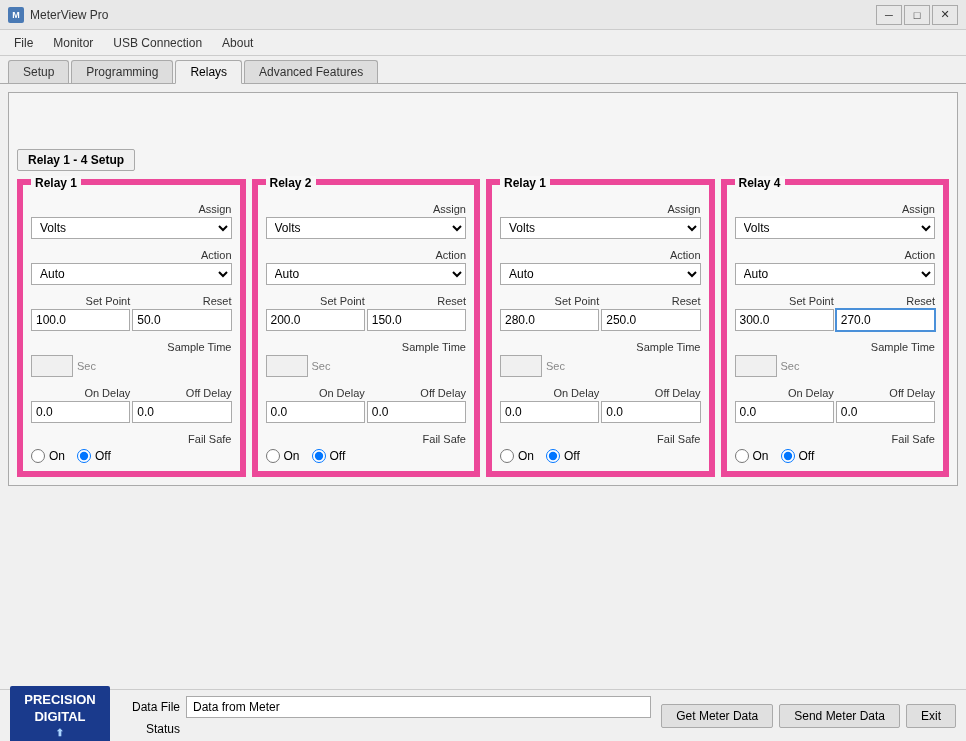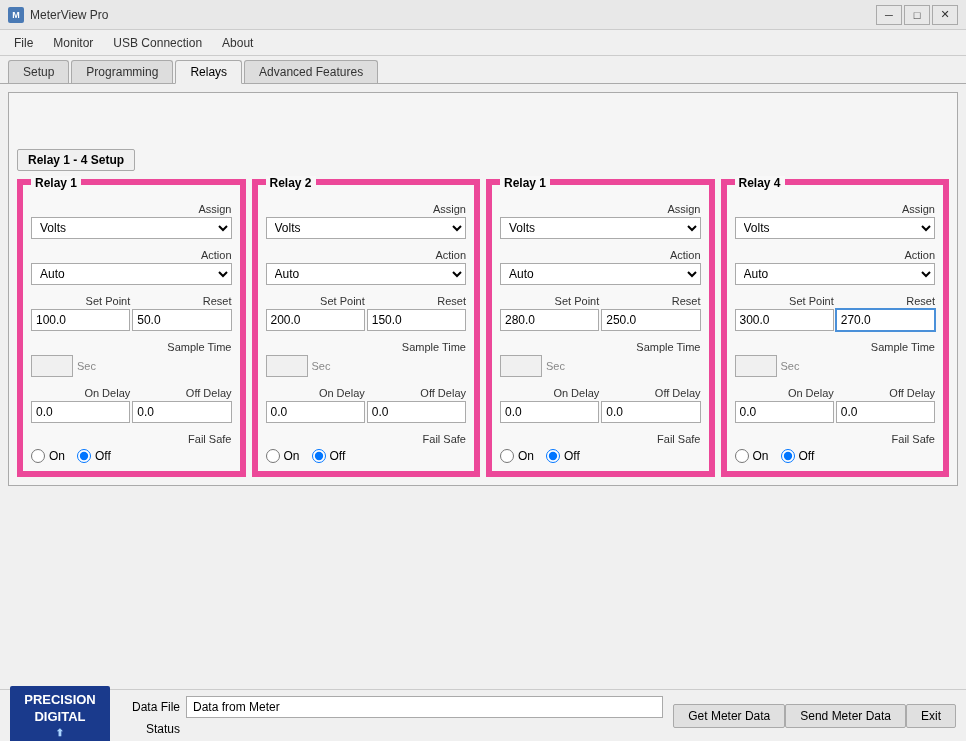--- a/index.html
+++ b/index.html
@@ -274,21 +274,21 @@
       flex: 1;
       padding: 2px 6px;
       font-size: 12px;
       border: 1px solid #aaa;
       background: white;
       height: 22px;
     }
 
     .status-buttons {
       display: flex;
-      gap: 0;
+      gap: 6px;
       align-items: center;
     }
     .status-btn {
       padding: 4px 14px;
       font-size: 12px;
       border: 1px solid #aaa;
       background: #e0e0e0;
       cursor: pointer;
       border-radius: 2px;
       white-space: nowrap;

